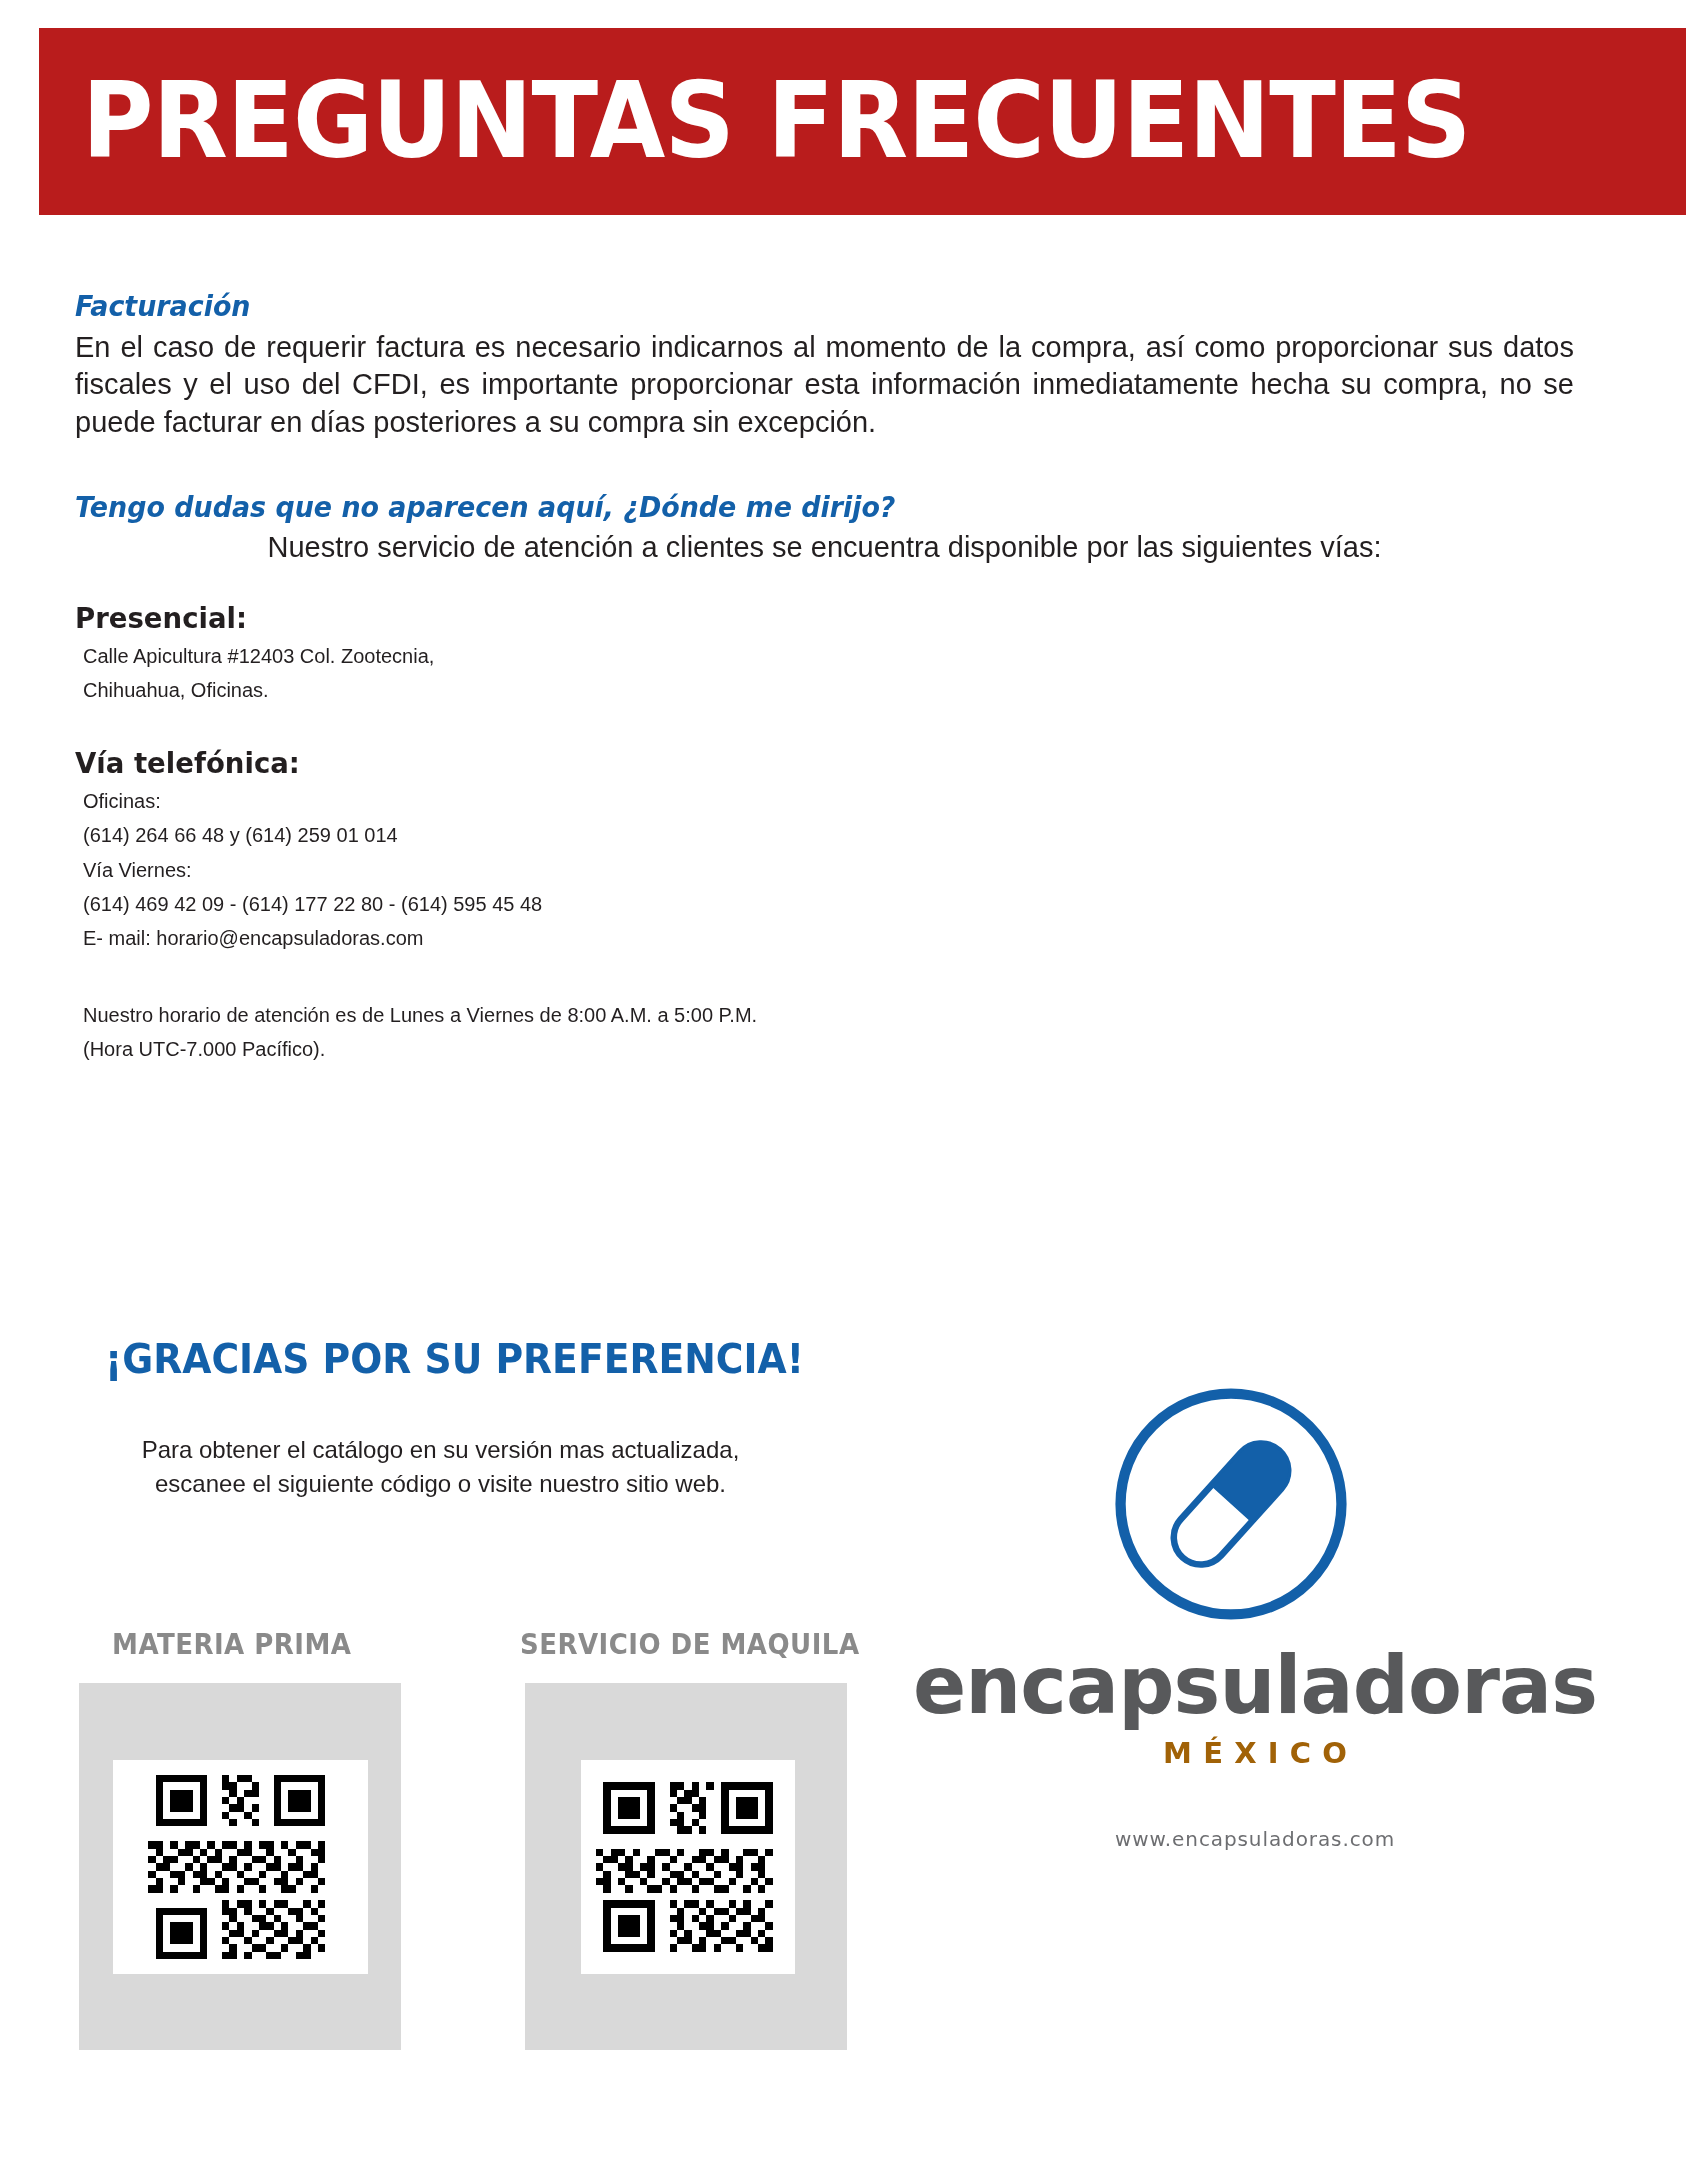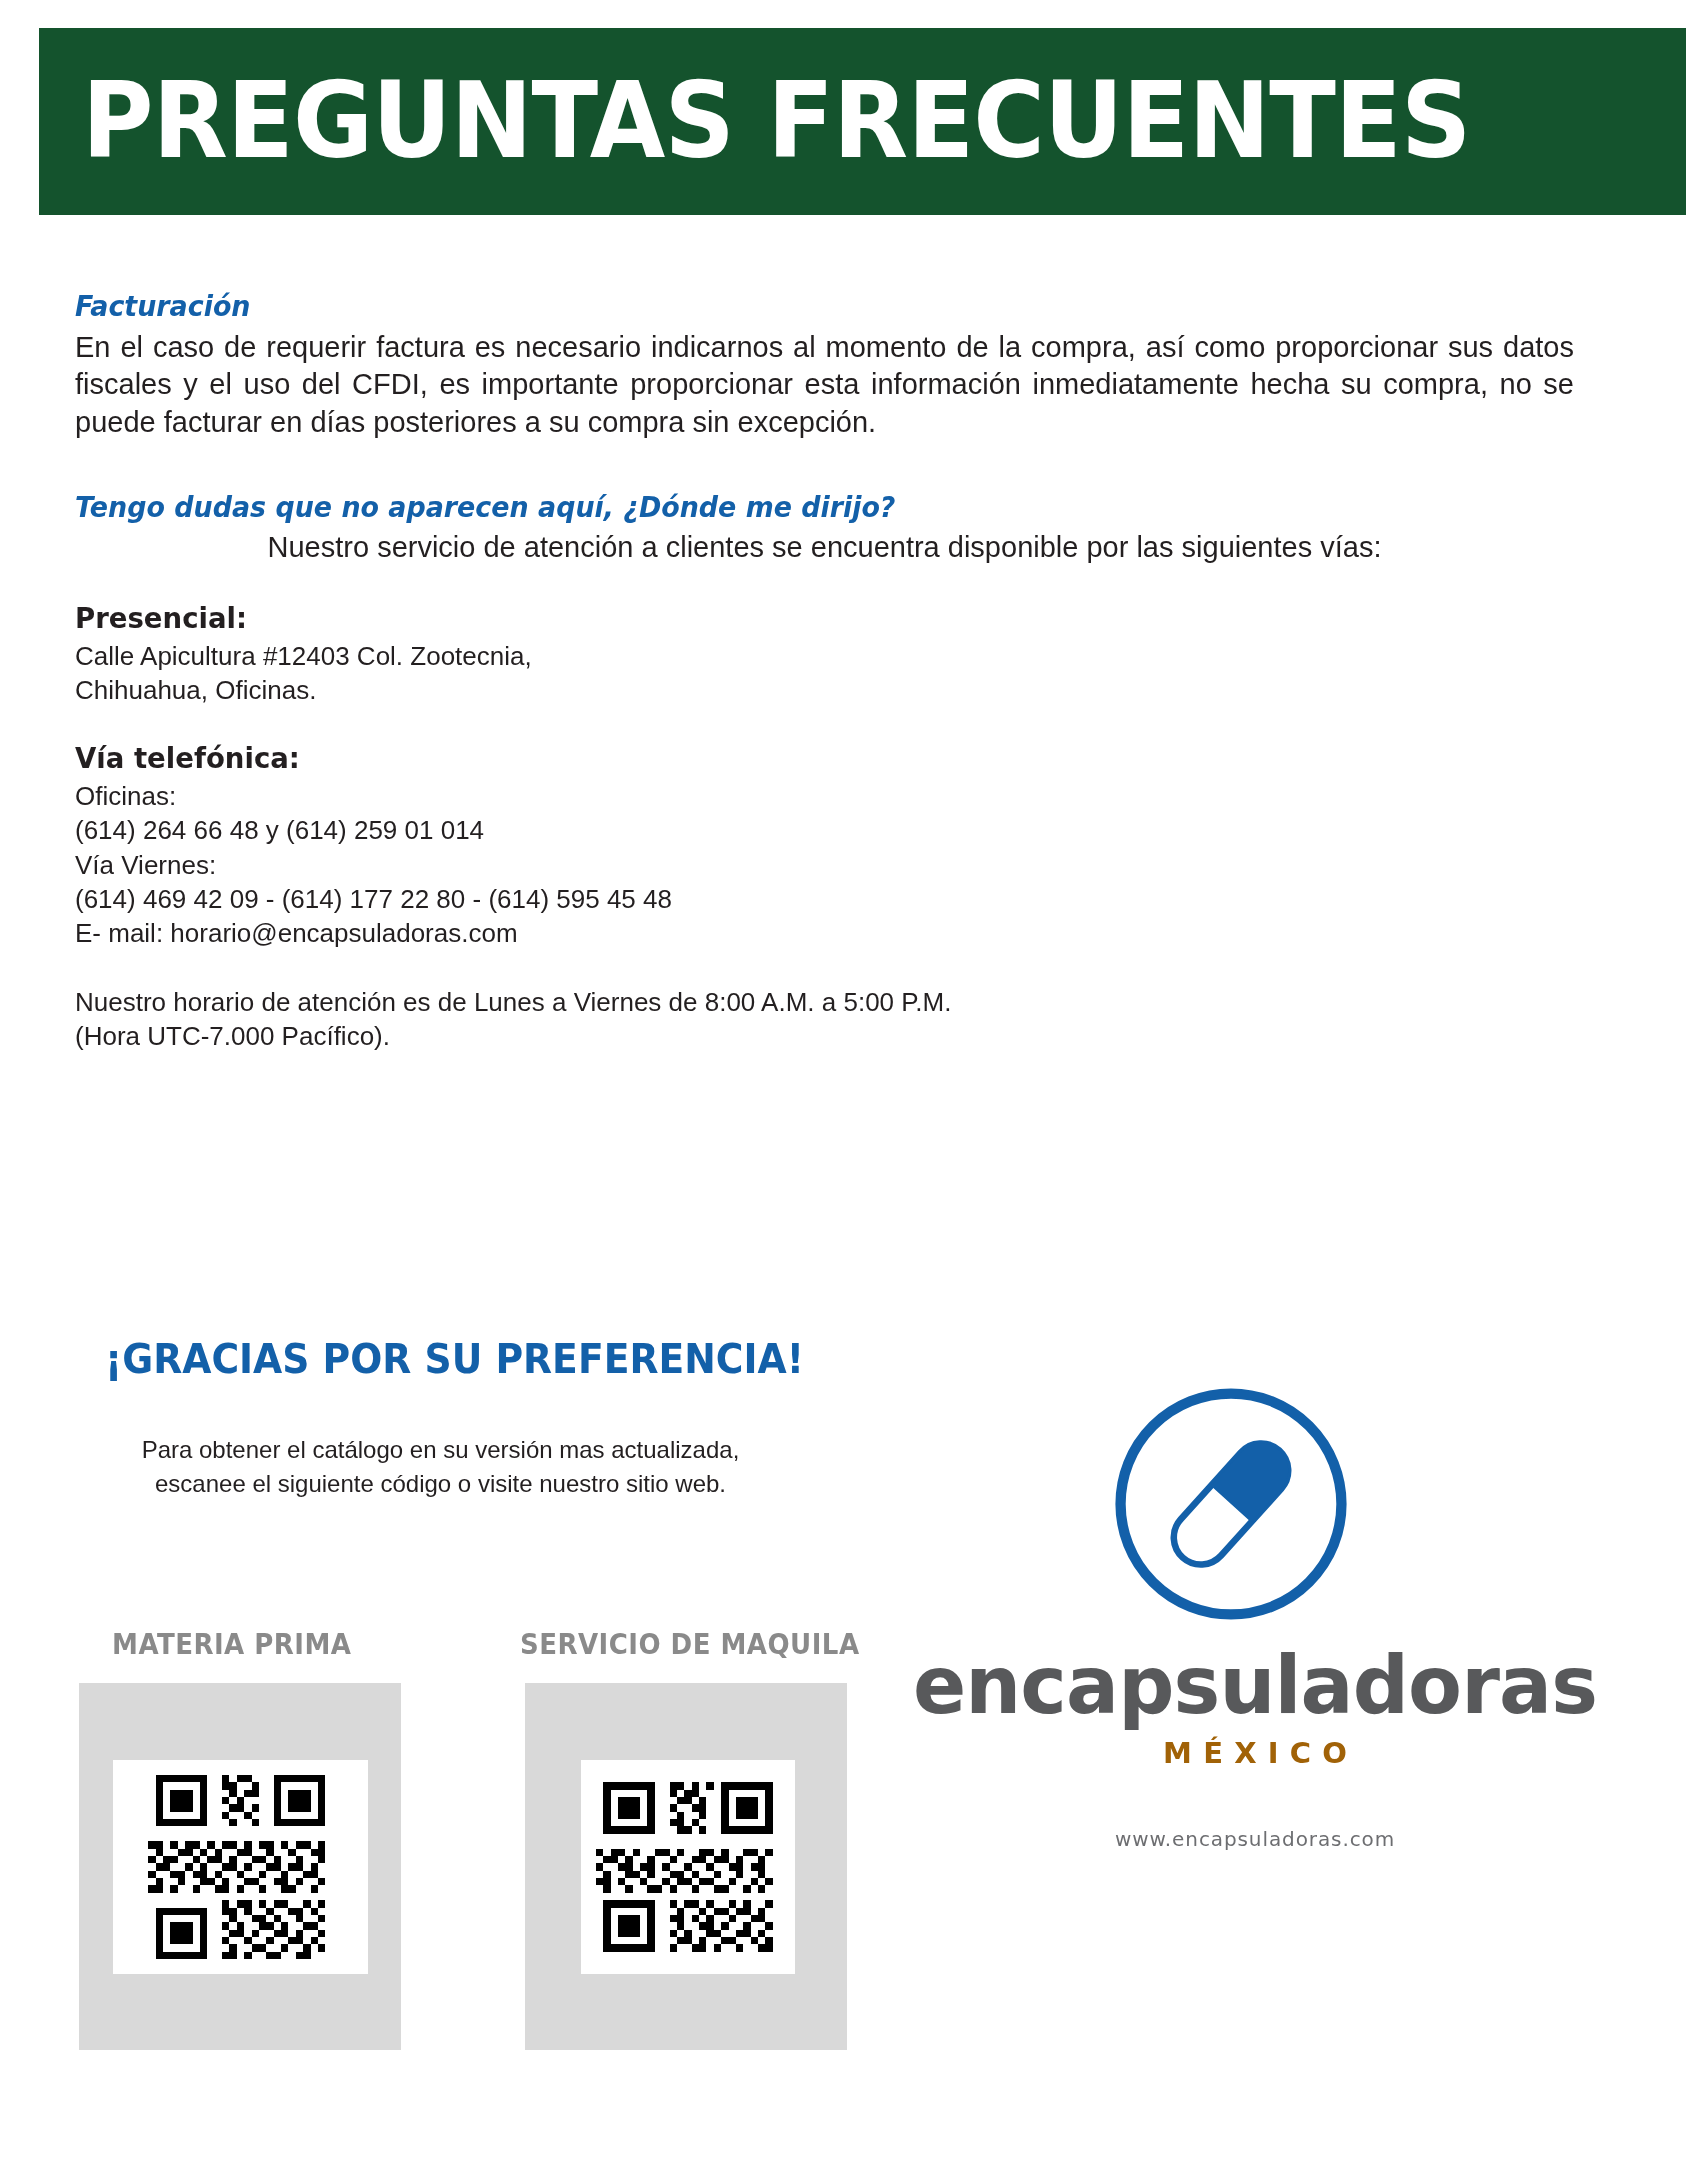--- a/index.html
+++ b/index.html
@@ -16,21 +16,21 @@
     overflow: hidden;
   }
 
   
   .header-band {
     position: absolute;
     left: 39px;
     top: 28px;
     width: 1647px;
     height: 187px;
-    background: #14532d;
+    background: #b91c1c;
     display: flex;
     align-items: center;
     box-sizing: border-box;
     padding-left: 43px;
   }
   .header-title {
     color: #ffffff;
     font-family: "DejaVu Sans", sans-serif;
     font-weight: bold;
     font-size: 105px;
@@ -80,24 +80,24 @@
     font-weight: bold;
     font-size: 29px;
     color: #231f20;
     margin: 0 0 3.7px 0;
     transform: scaleX(0.95);
     transform-origin: left center;
   }
 
   .line {
     font-family: "Liberation Sans", sans-serif;
-    font-size: 26px;
+    font-size: 20px;
     line-height: 1.32;
     color: #231f20;
-    margin: 0;
+    margin: 8px;
   }
 
   
   .thanks {
     position: absolute;
     left: 105px;
     top: 1335px;
     color: #1360a9;
     font-family: "DejaVu Sans", sans-serif;
     font-weight: bold;

